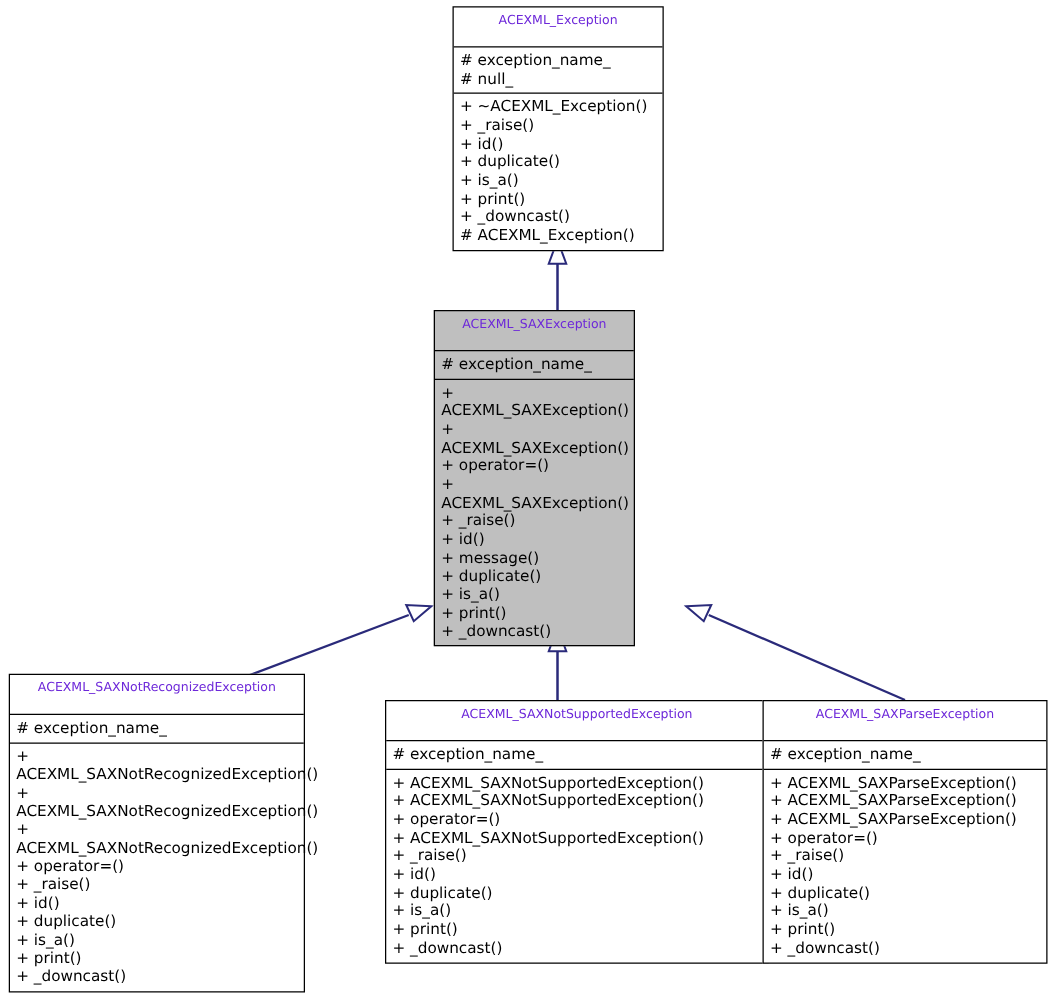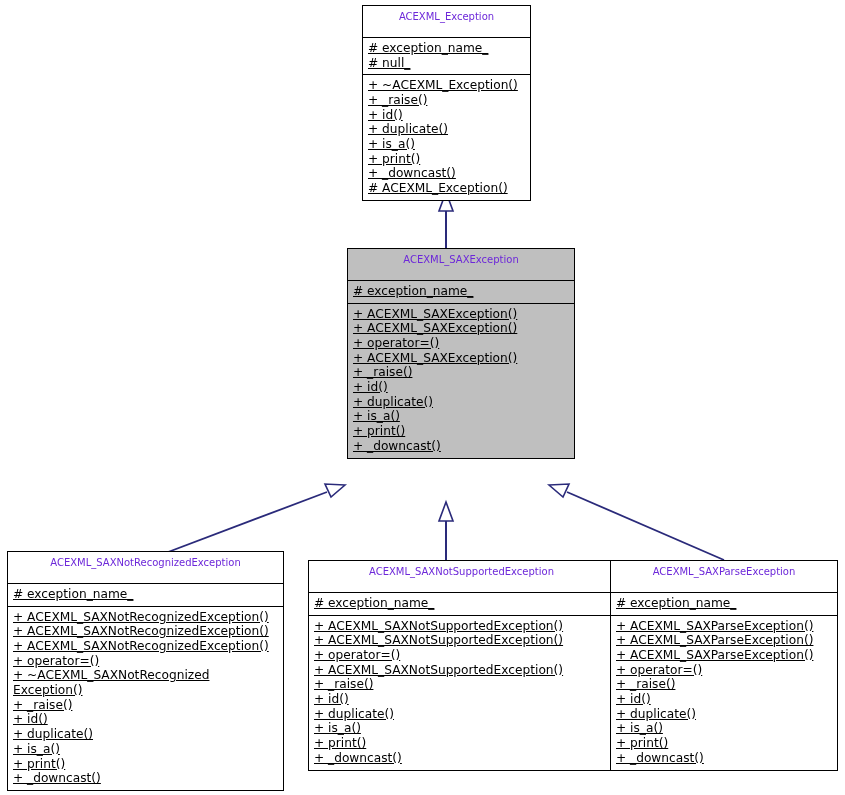--- a/index.html
+++ b/index.html
@@ -46,21 +46,20 @@
   .uml-ops {
     box-sizing: border-box;
     padding: 3px 5px 4px 5px;
   }
   .uml-row {
     font-size: 12.2px;
     line-height: 14.7px;
     color: #000000;
     white-space: pre-wrap;
     text-align: left;
-    text-decoration: underline;
   }
   .connector {
     position: absolute;
     left: 0;
     top: 0;
     width: 845px;
     height: 795px;
     z-index: 1;
     pointer-events: none;
   }
@@ -104,51 +103,50 @@
       <div class="uml-row">+ _raise()</div>
       <div class="uml-row">+ id()</div>
       <div class="uml-row">+ duplicate()</div>
       <div class="uml-row">+ is_a()</div>
       <div class="uml-row">+ print()</div>
       <div class="uml-row">+ _downcast()</div>
       <div class="uml-row"># ACEXML_Exception()</div>
     </div>
   </div>
 
-  <div class="uml-class highlight" style="left:347px; top:248px; width:228px;">
+  <div class="uml-class highlight" style="left:347px; top:248px; width:161px;">
     <div class="uml-name">ACEXML_SAXException</div>
     <div class="uml-attrs">
       <div class="uml-row"># exception_name_</div>
     </div>
     <div class="uml-ops">
       <div class="uml-row">+ ACEXML_SAXException()</div>
       <div class="uml-row">+ ACEXML_SAXException()</div>
       <div class="uml-row">+ operator=()</div>
       <div class="uml-row">+ ACEXML_SAXException()</div>
       <div class="uml-row">+ _raise()</div>
       <div class="uml-row">+ id()</div>
+      <div class="uml-row">+ message()</div>
       <div class="uml-row">+ duplicate()</div>
       <div class="uml-row">+ is_a()</div>
       <div class="uml-row">+ print()</div>
       <div class="uml-row">+ _downcast()</div>
     </div>
   </div>
 
-  <div class="uml-class" style="left:7px; top:551px; width:277px;">
+  <div class="uml-class" style="left:7px; top:539px; width:237px;">
     <div class="uml-name">ACEXML_SAXNotRecognizedException</div>
     <div class="uml-attrs">
       <div class="uml-row"># exception_name_</div>
     </div>
     <div class="uml-ops">
       <div class="uml-row">+ ACEXML_SAXNotRecognizedException()</div>
       <div class="uml-row">+ ACEXML_SAXNotRecognizedException()</div>
       <div class="uml-row">+ ACEXML_SAXNotRecognizedException()</div>
       <div class="uml-row">+ operator=()</div>
-      <div class="uml-row">+ ~ACEXML_SAXNotRecognized
-Exception()</div>
       <div class="uml-row">+ _raise()</div>
       <div class="uml-row">+ id()</div>
       <div class="uml-row">+ duplicate()</div>
       <div class="uml-row">+ is_a()</div>
       <div class="uml-row">+ print()</div>
       <div class="uml-row">+ _downcast()</div>
     </div>
   </div>
 
   <div class="uml-class" style="left:308px; top:560px; width:307px;">

